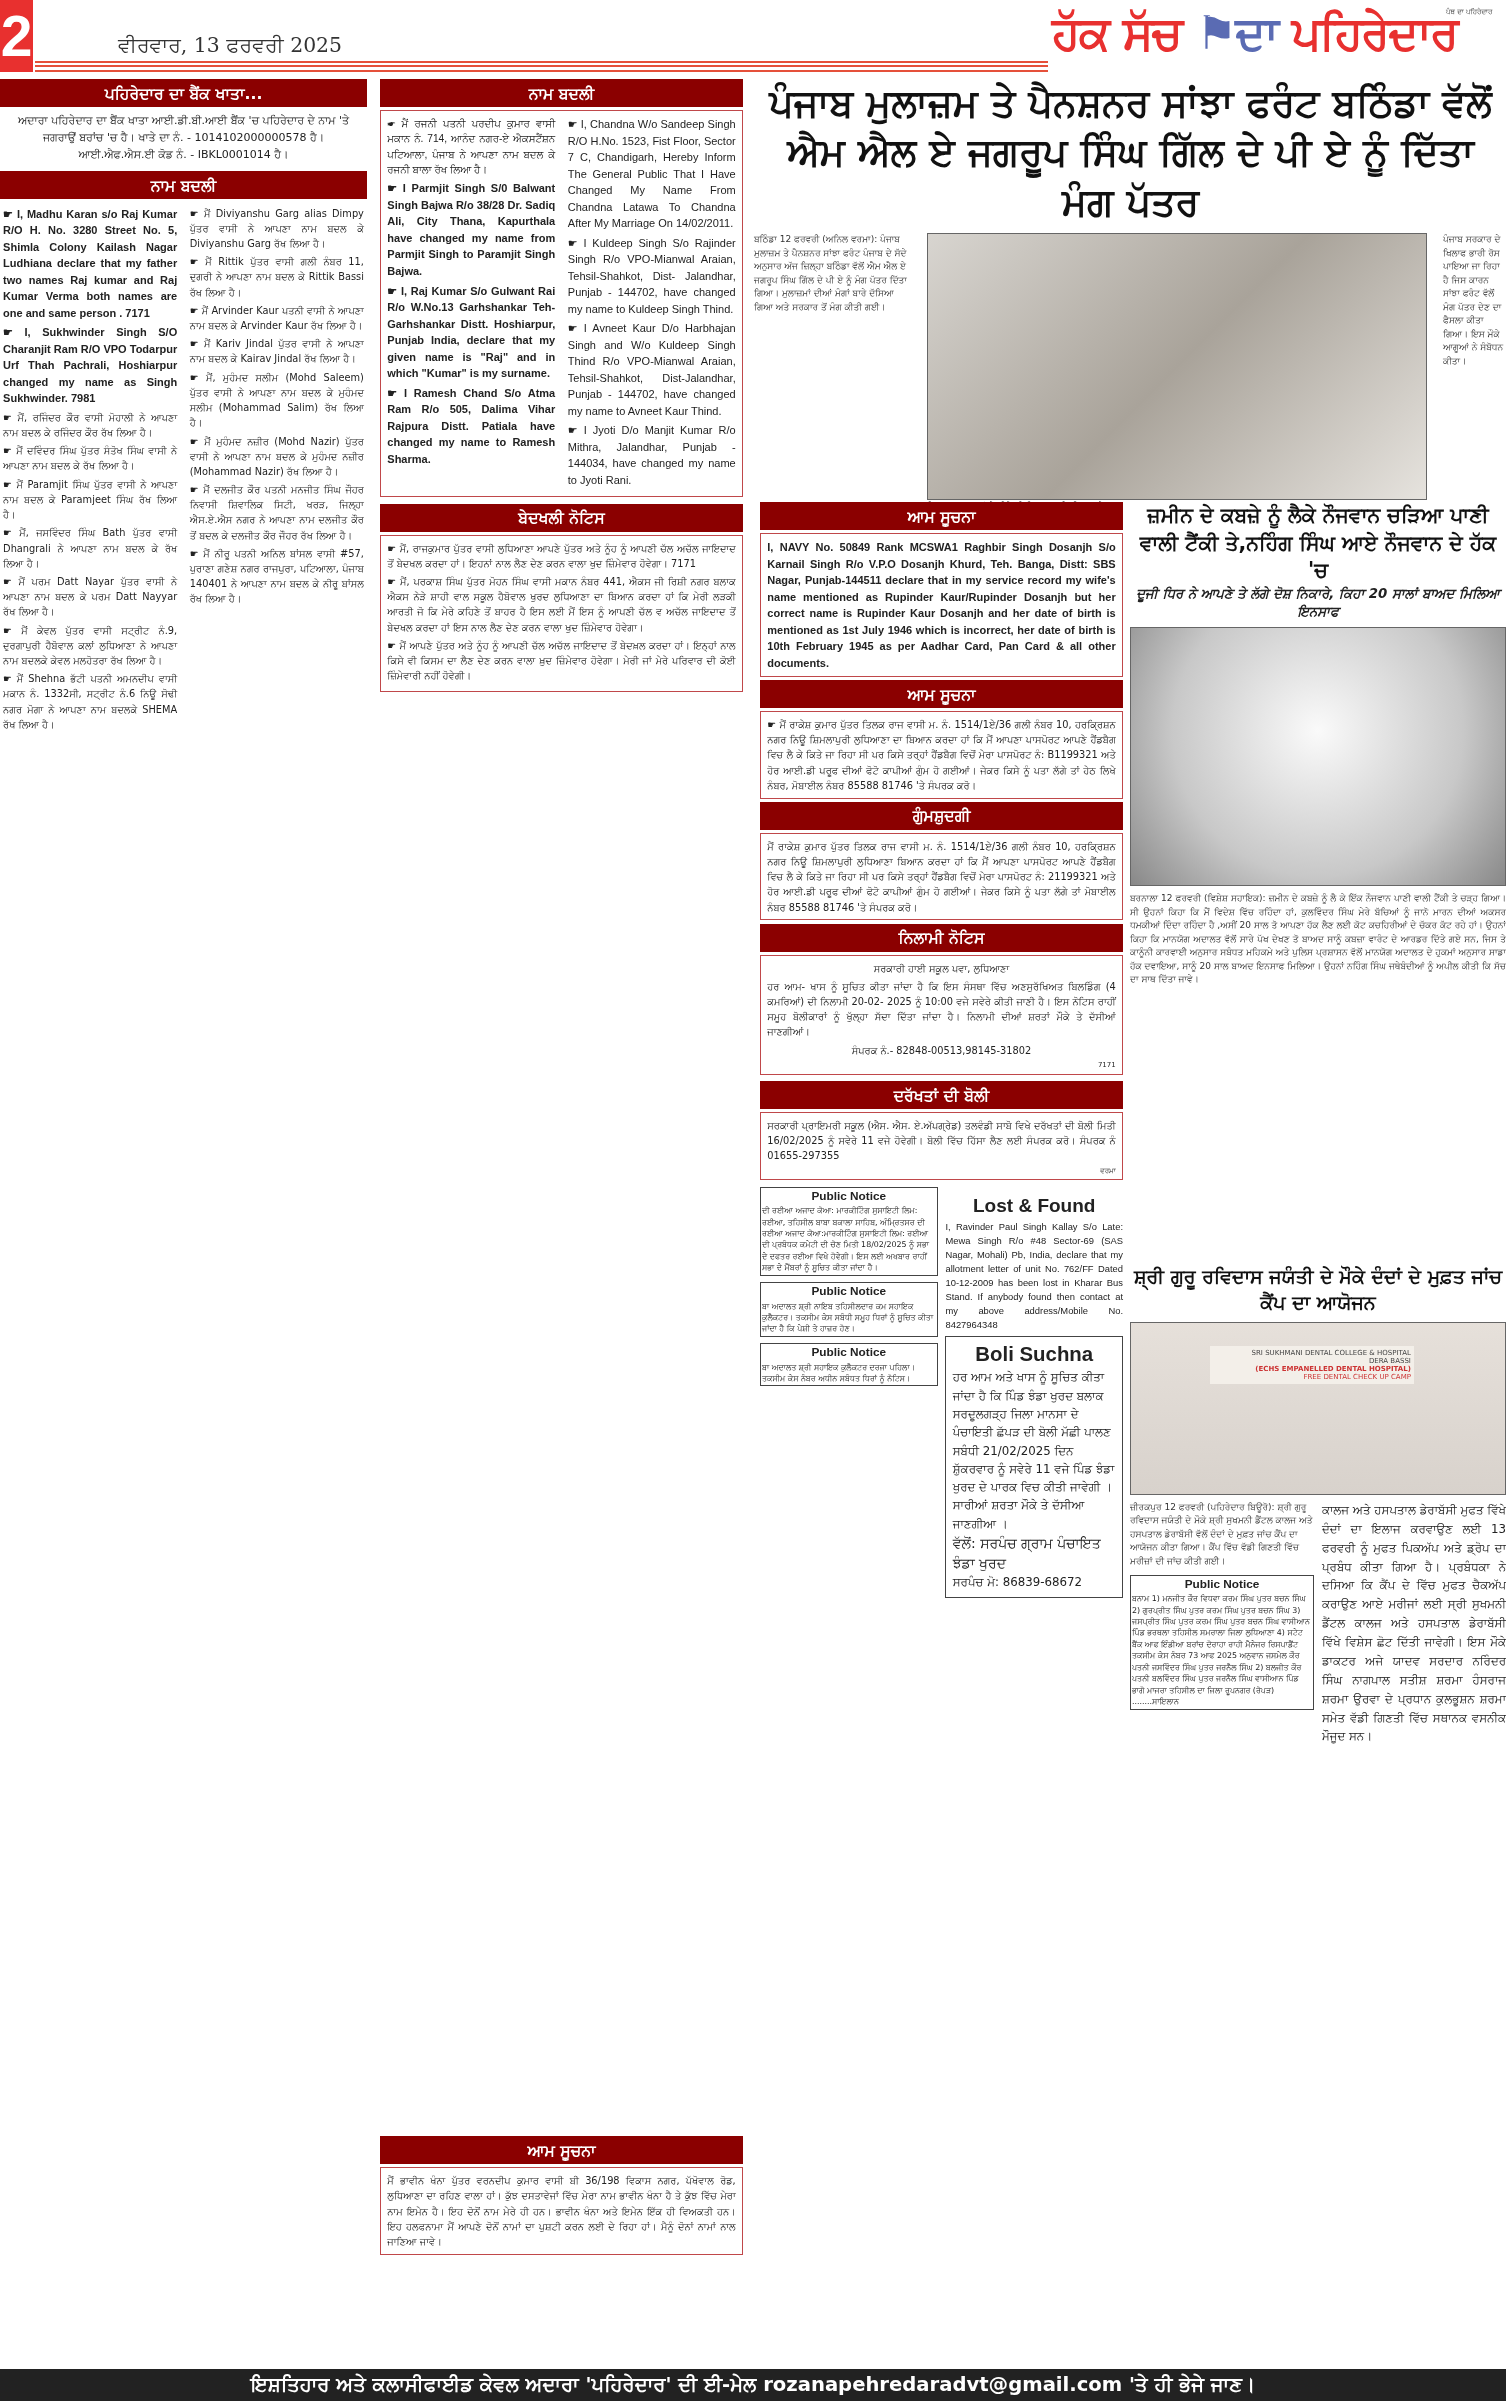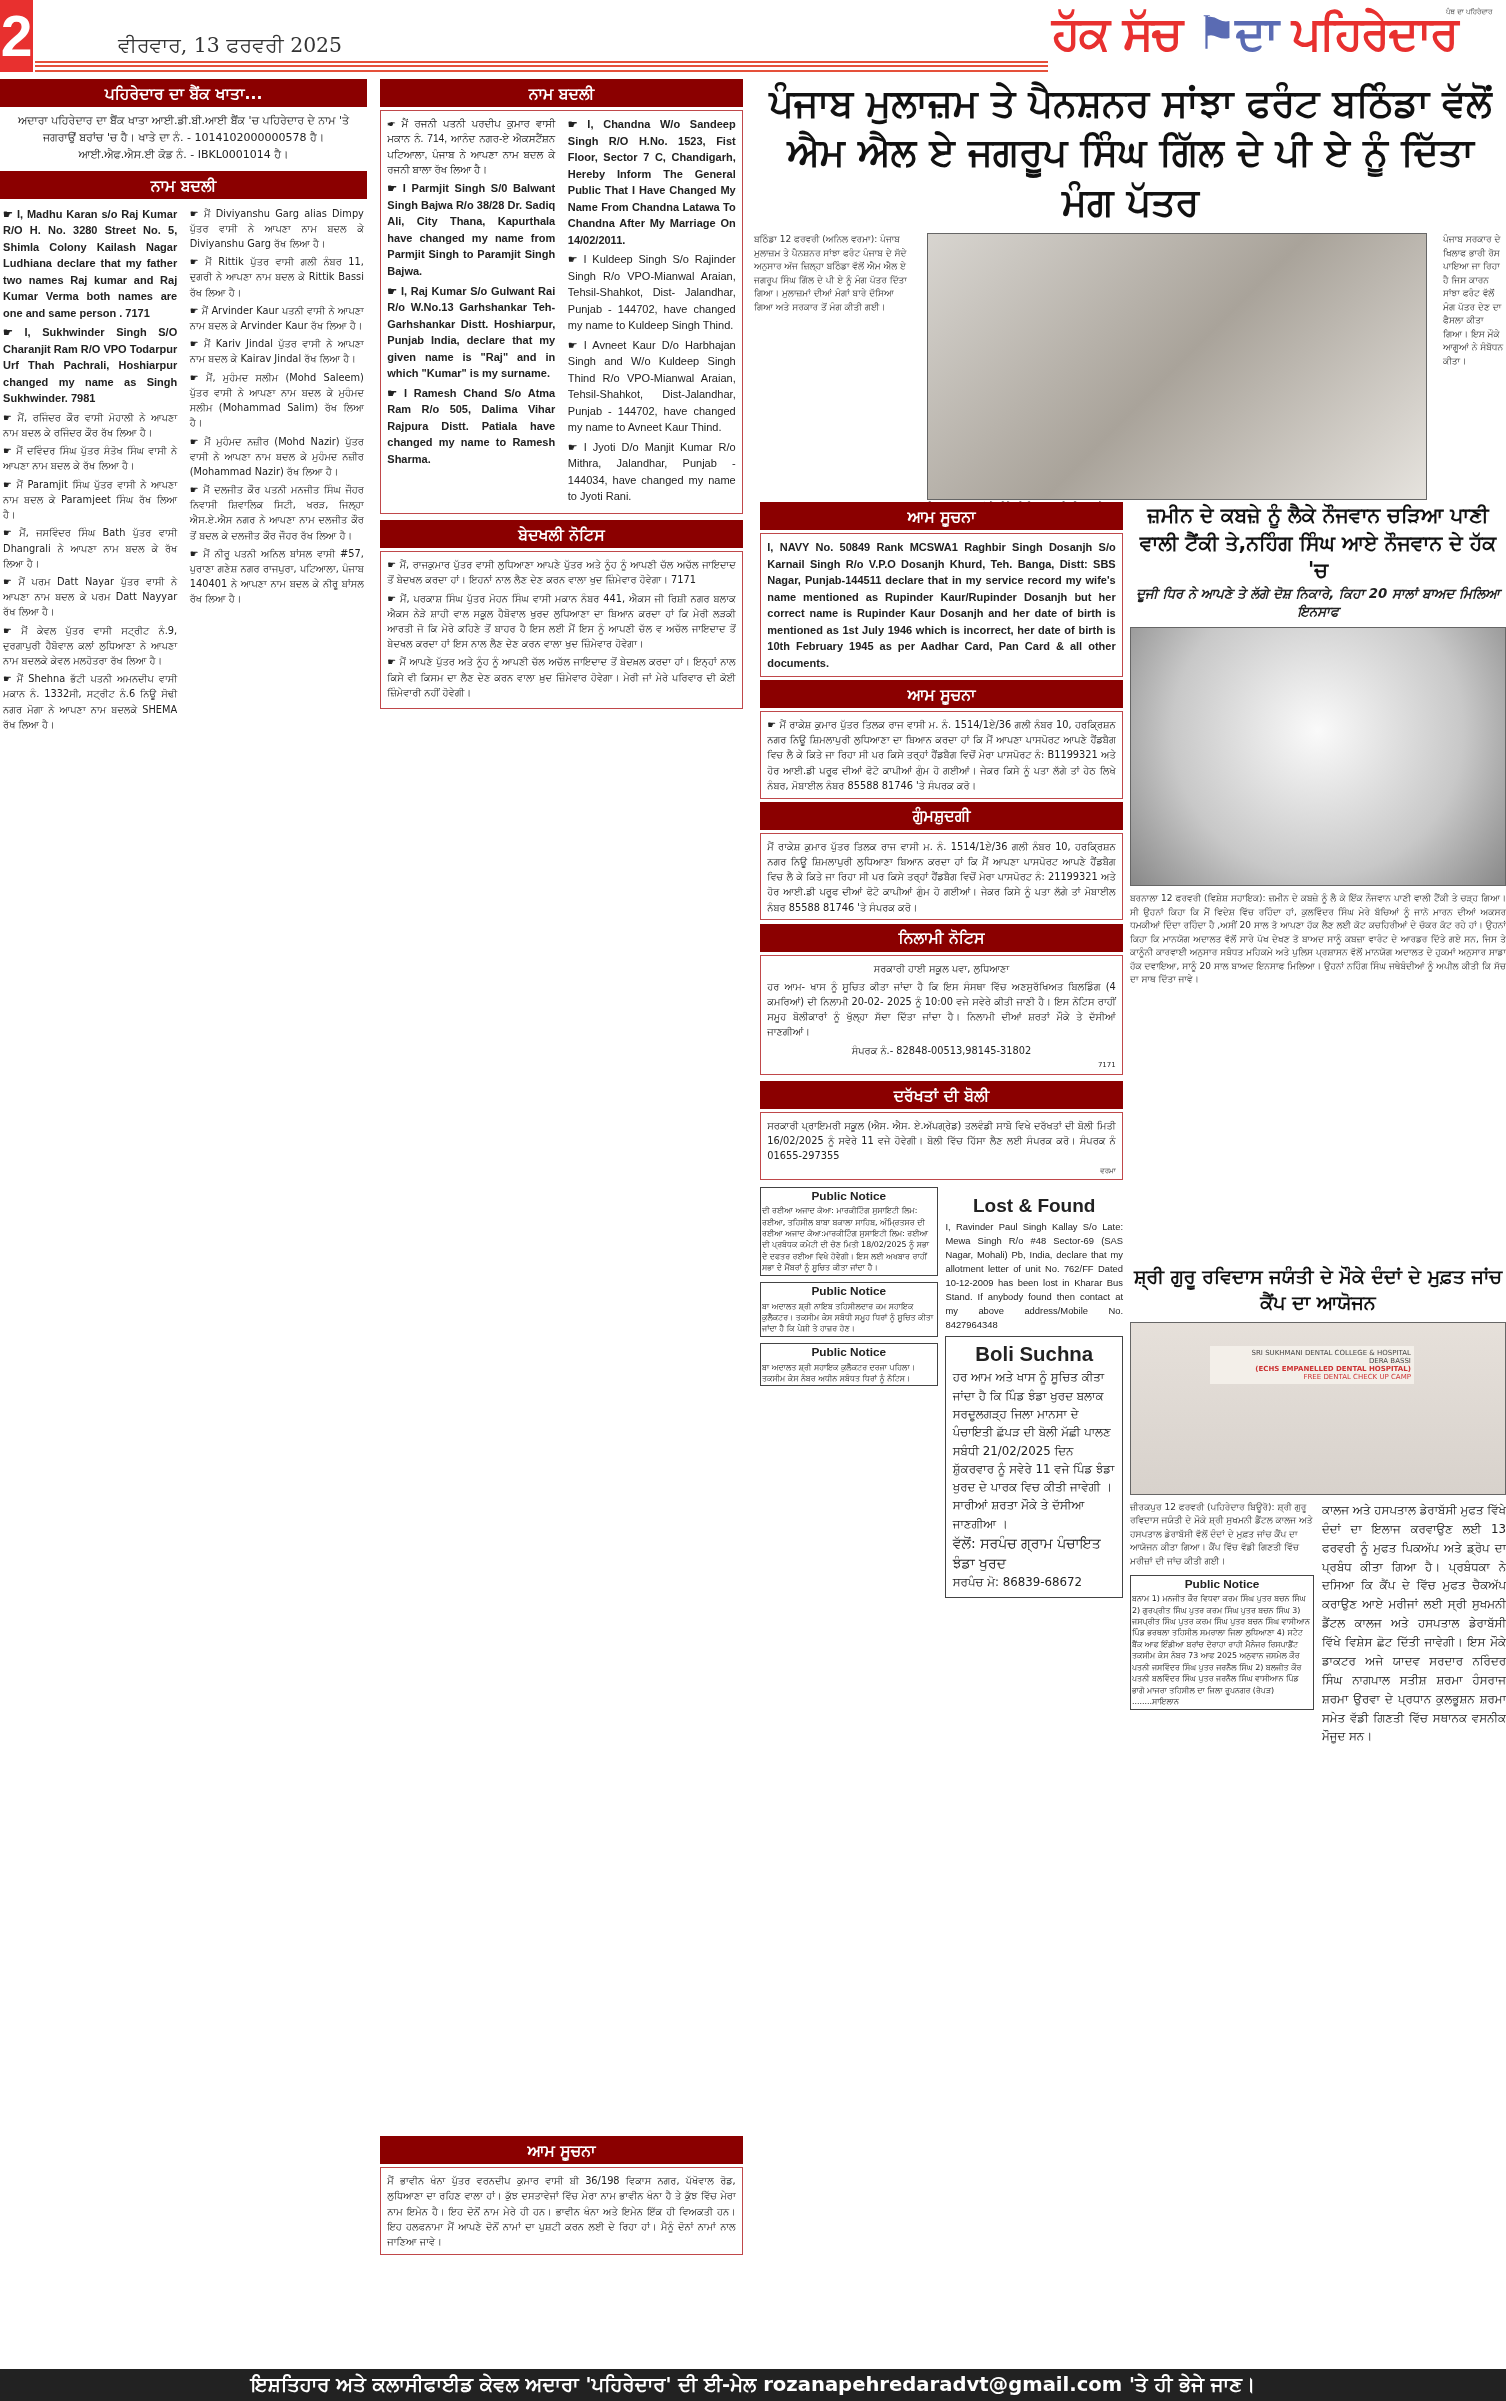--- a/index.html
+++ b/index.html
@@ -73,21 +73,21 @@
 <div class="col" style="left:380px;width:363px">
   <div class="sechd">ਨਾਮ ਬਦਲੀ</div>
   <div class="box two">
     <div>
       <div class="en" style="font-weight:normal;font-size:10.2px">☛ ਮੈਂ ਰਜਨੀ ਪਤਨੀ ਪਰਦੀਪ ਕੁਮਾਰ ਵਾਸੀ ਮਕਾਨ ਨੰ. 714, ਆਨੰਦ ਨਗਰ-ਏ ਐਕਸਟੈਂਸ਼ਨ ਪਟਿਆਲਾ, ਪੰਜਾਬ ਨੇ ਆਪਣਾ ਨਾਮ ਬਦਲ ਕੇ ਰਜਨੀ ਬਾਲਾ ਰੱਖ ਲਿਆ ਹੈ।</div>
       <div class="en">☛ I Parmjit Singh S/0 Balwant Singh Bajwa R/o 38/28 Dr. Sadiq Ali, City Thana, Kapurthala have changed my name from Parmjit Singh to Paramjit Singh Bajwa.</div>
       <div class="en">☛ I, Raj Kumar S/o Gulwant Rai R/o W.No.13 Garhshankar Teh-Garhshankar Distt. Hoshiarpur, Punjab India, declare that my given name is "Raj" and in which "Kumar" is my surname.</div>
       <div class="en">☛ I Ramesh Chand S/o Atma Ram R/o 505, Dalima Vihar Rajpura Distt. Patiala have changed my name to Ramesh Sharma.</div>
     </div>
     <div>
-      <div class="en" style="font-weight:bold">☛ I, Chandna W/o Sandeep Singh R/O H.No. 1523, Fist Floor, Sector 7 C, Chandigarh, Hereby Inform The General Public That I Have Changed My Name From Chandna Latawa To Chandna After My Marriage On 14/02/2011.</div>
+      <div class="en" style="font-weight:normal">☛ I, Chandna W/o Sandeep Singh R/O H.No. 1523, Fist Floor, Sector 7 C, Chandigarh, Hereby Inform The General Public That I Have Changed My Name From Chandna Latawa To Chandna After My Marriage On 14/02/2011.</div>
       <div class="en" style="font-weight:normal">☛ I Kuldeep Singh S/o Rajinder Singh R/o VPO-Mianwal Araian, Tehsil-Shahkot, Dist- Jalandhar, Punjab - 144702, have changed my name to Kuldeep Singh Thind.</div>
       <div class="en" style="font-weight:normal">☛ I Avneet Kaur D/o Harbhajan Singh and W/o Kuldeep Singh Thind R/o VPO-Mianwal Araian, Tehsil-Shahkot, Dist-Jalandhar, Punjab - 144702, have changed my name to Avneet Kaur Thind.</div>
       <div class="en" style="font-weight:normal">☛ I Jyoti D/o Manjit Kumar R/o Mithra, Jalandhar, Punjab - 144034, have changed my name to Jyoti Rani.</div>
     </div>
   </div>
   <div class="sechd">ਬੇਦਖਲੀ ਨੋਟਿਸ</div>
   <div class="box">
     <div class="p">☛ ਮੈਂ, ਰਾਜਕੁਮਾਰ ਪੁੱਤਰ ਵਾਸੀ ਲੁਧਿਆਣਾ ਆਪਣੇ ਪੁੱਤਰ ਅਤੇ ਨੂੰਹ ਨੂੰ ਆਪਣੀ ਚੱਲ ਅਚੱਲ ਜਾਇਦਾਦ ਤੋਂ ਬੇਦਖਲ ਕਰਦਾ ਹਾਂ। ਇਹਨਾਂ ਨਾਲ ਲੈਣ ਦੇਣ ਕਰਨ ਵਾਲਾ ਖੁਦ ਜ਼ਿੰਮੇਵਾਰ ਹੋਵੇਗਾ। 7171</div>
     <div class="p">☛ ਮੈਂ, ਪਰਕਾਸ਼ ਸਿੰਘ ਪੁੱਤਰ ਮੋਹਨ ਸਿੰਘ ਵਾਸੀ ਮਕਾਨ ਨੰਬਰ 441, ਐਕਸ ਜੀ ਰਿਸ਼ੀ ਨਗਰ ਬਲਾਕ ਐਕਸ ਨੇੜੇ ਸ਼ਾਹੀ ਵਾਲ ਸਕੂਲ ਹੈਬੋਵਾਲ ਖੁਰਦ ਲੁਧਿਆਣਾ ਦਾ ਬਿਆਨ ਕਰਦਾ ਹਾਂ ਕਿ ਮੇਰੀ ਲੜਕੀ ਆਰਤੀ ਜੋ ਕਿ ਮੇਰੇ ਕਹਿਣੇ ਤੋਂ ਬਾਹਰ ਹੈ ਇਸ ਲਈ ਮੈਂ ਇਸ ਨੂੰ ਆਪਣੀ ਚੱਲ ਵ ਅਚੱਲ ਜਾਇਦਾਦ ਤੋਂ ਬੇਦਖਲ ਕਰਦਾ ਹਾਂ ਇਸ ਨਾਲ ਲੈਣ ਦੇਣ ਕਰਨ ਵਾਲਾ ਖੁਦ ਜ਼ਿੰਮੇਵਾਰ ਹੋਵੇਗਾ।</div>
     <div class="p">☛ ਮੈਂ ਆਪਣੇ ਪੁੱਤਰ ਅਤੇ ਨੂੰਹ ਨੂੰ ਆਪਣੀ ਚੱਲ ਅਚੱਲ ਜਾਇਦਾਦ ਤੋਂ ਬੇਦਖ਼ਲ ਕਰਦਾ ਹਾਂ। ਇਨ੍ਹਾਂ ਨਾਲ ਕਿਸੇ ਵੀ ਕਿਸਮ ਦਾ ਲੈਣ ਦੇਣ ਕਰਨ ਵਾਲਾ ਖ਼ੁਦ ਜ਼ਿੰਮੇਵਾਰ ਹੋਵੇਗਾ। ਮੇਰੀ ਜਾਂ ਮੇਰੇ ਪਰਿਵਾਰ ਦੀ ਕੋਈ ਜ਼ਿੰਮੇਵਾਰੀ ਨਹੀਂ ਹੋਵੇਗੀ।</div>

